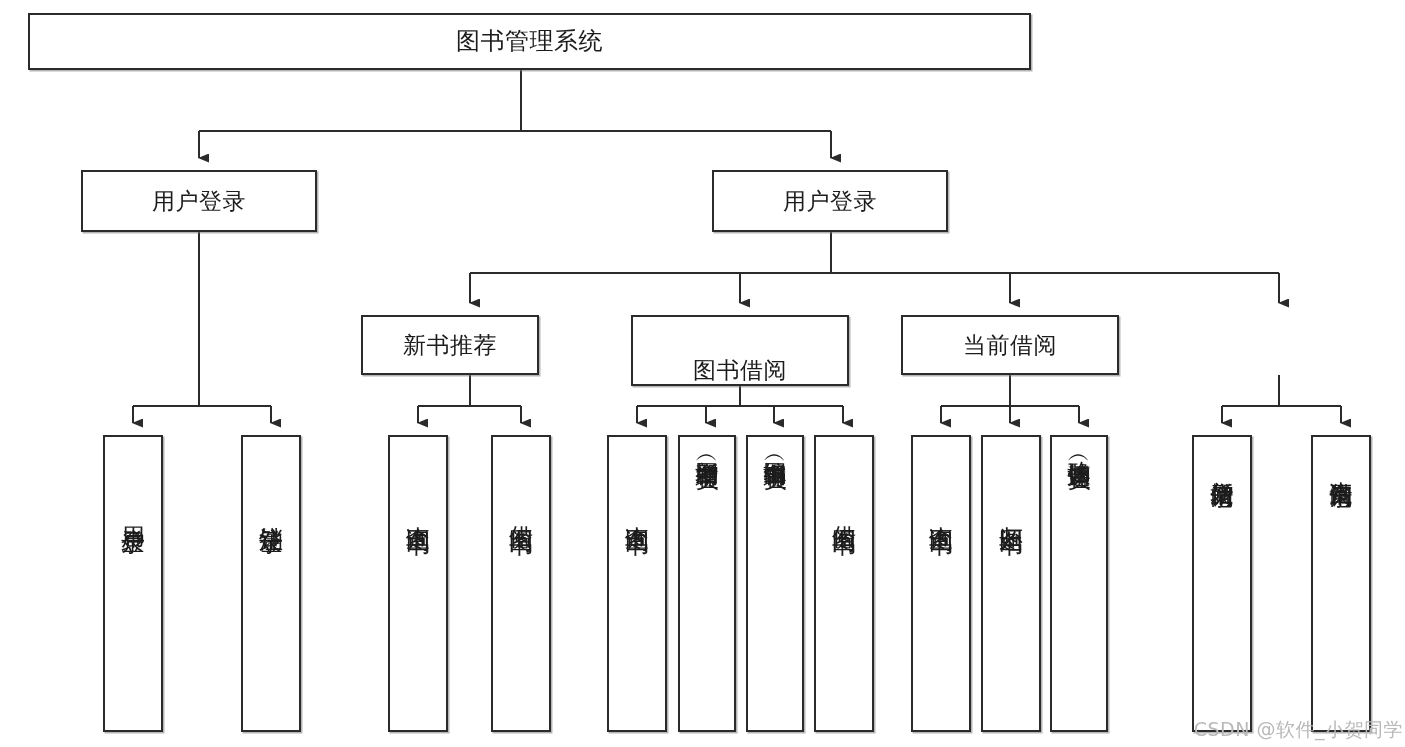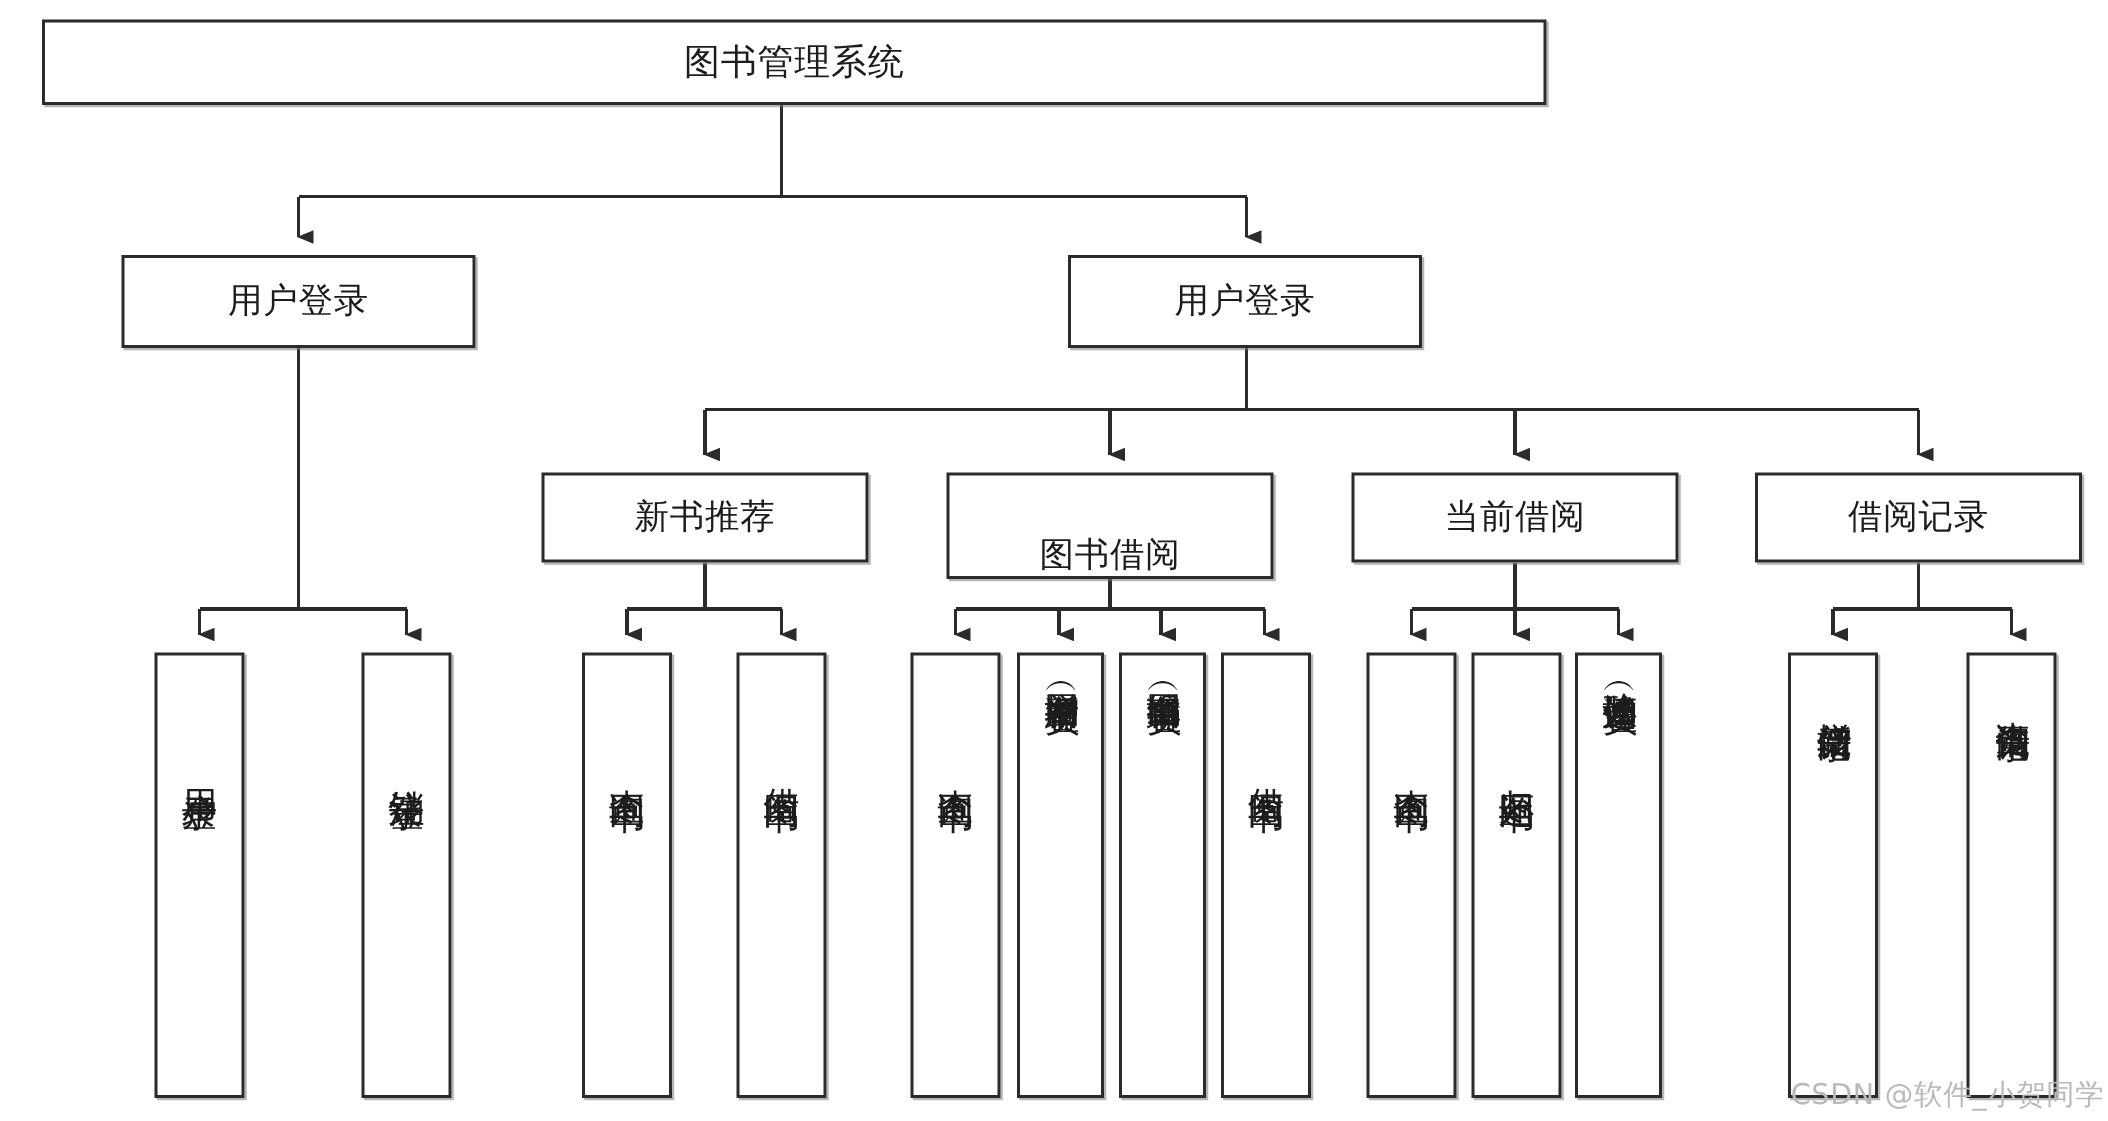--- a/index.html
+++ b/index.html
@@ -157,35 +157,32 @@
   </div>
 
   <div class="node horiz" style="left:81px; top:170px; width:236px; height:62px;">
     <span class="node-label">用户登录</span>
   </div>
 
   <div class="node horiz" style="left:712px; top:170px; width:236px; height:62px;">
     <span class="node-label">用户登录</span>
   </div>
 
-  <div class="node horiz" style="left:361px; top:315px; width:218px; height:60px;">
+  <div class="node horiz" style="left:361px; top:315px; width:178px; height:60px;">
     <span class="node-label">新书推荐</span>
   </div>
 
   <div class="node horiz" style="left:631px; top:315px; width:218px; height:71px;align-items:flex-end;">
     <span class="node-label">图书借阅</span>
   </div>
 
   <div class="node horiz" style="left:901px; top:315px; width:218px; height:60px;">
     <span class="node-label">当前借阅</span>
   </div>
 
-  <div class="node horiz" style="left:1170px; top:315px; width:218px; height:60px;">
-    <span class="node-label">借阅记录</span>
-  </div>
 
   <div class="node vert" style="left:103px; top:435px; width:60px; height:297px; padding-top:70px;">
     <span class="node-label">用户登录</span>
   </div>
 
   <div class="node vert" style="left:241px; top:435px; width:60px; height:297px; padding-top:70px;">
     <span class="node-label">注销登录</span>
   </div>
 
   <div class="node vert" style="left:388px; top:435px; width:60px; height:297px; padding-top:70px;">

